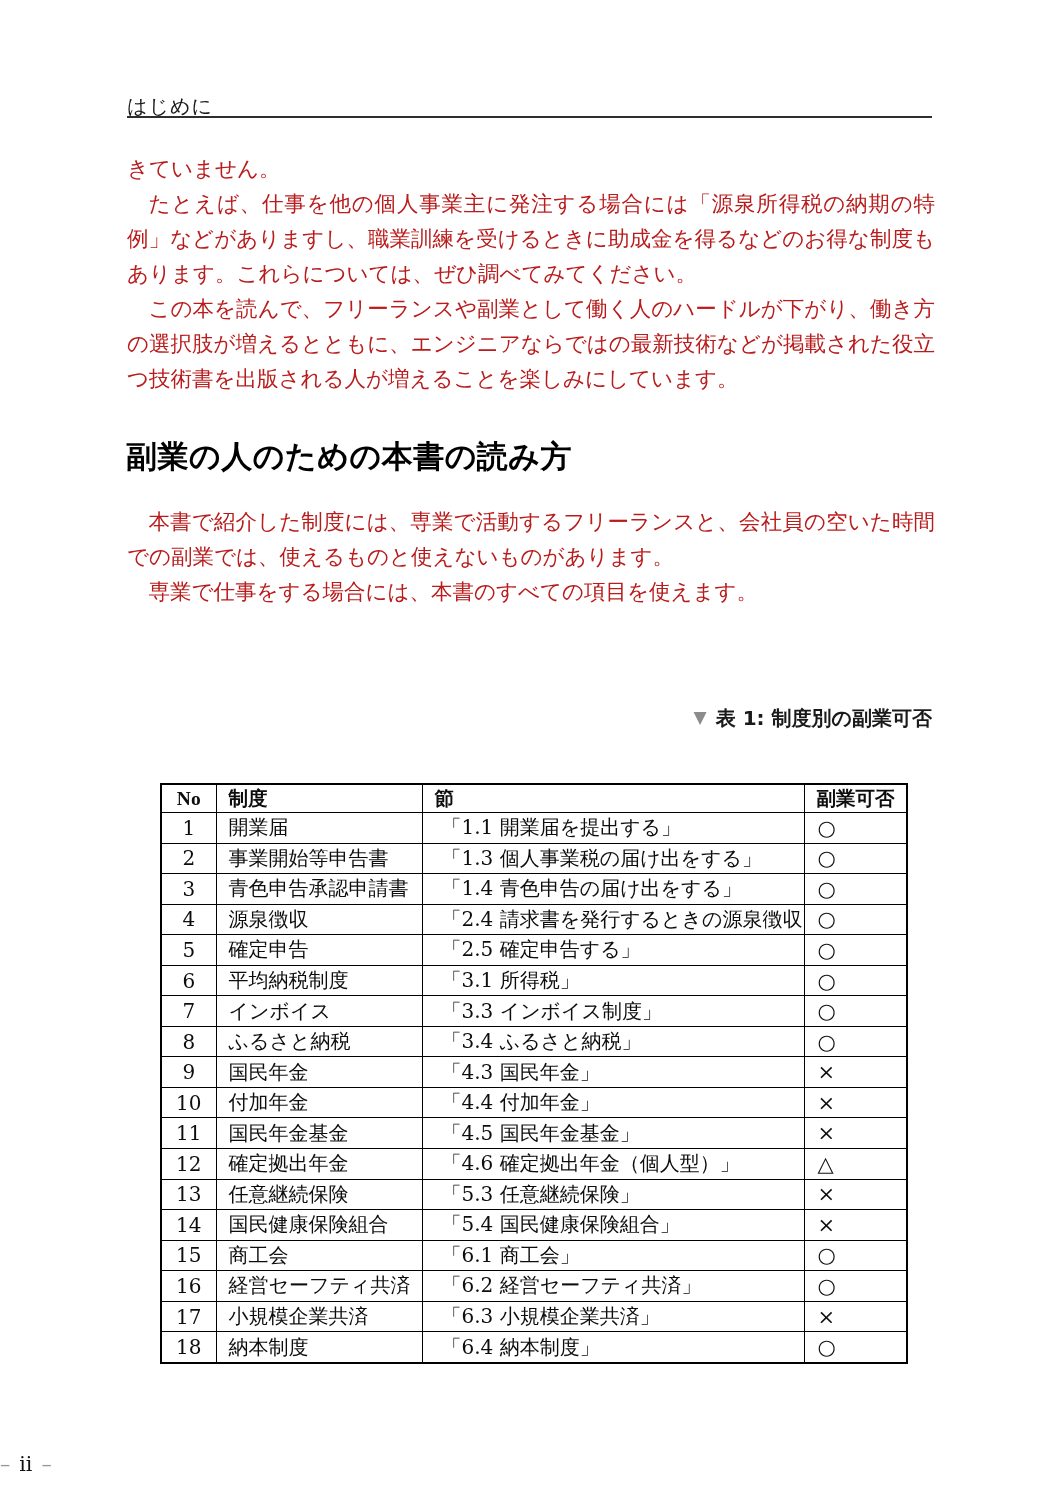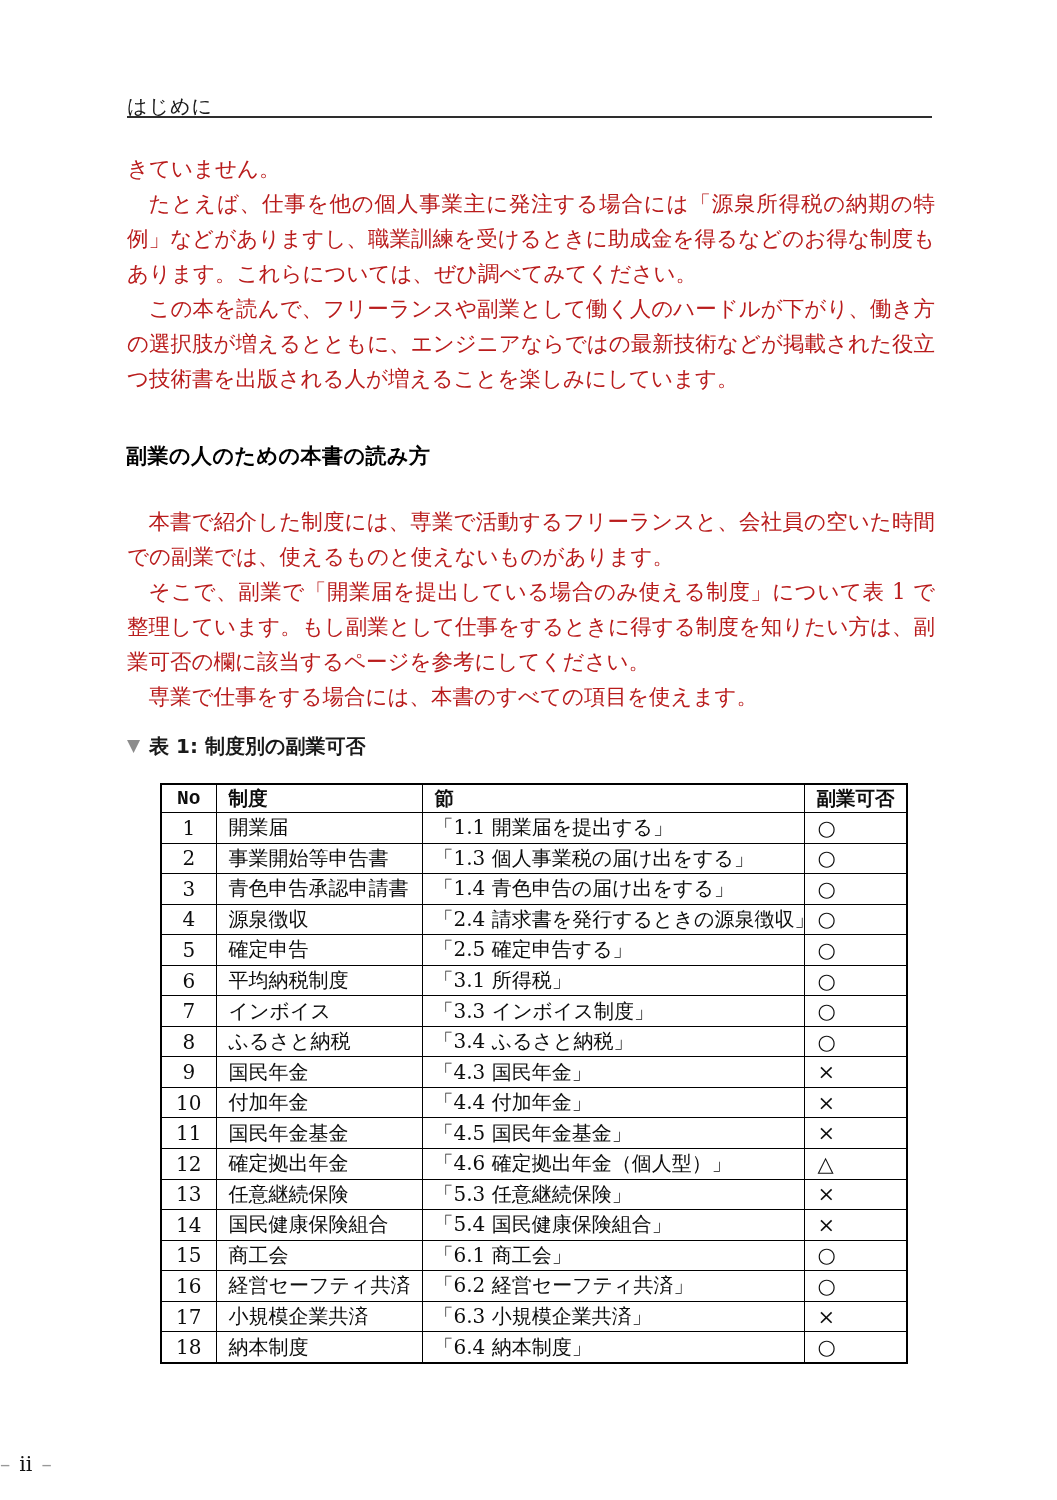--- a/index.html
+++ b/index.html
@@ -25,53 +25,53 @@
     color:#b91c1c;
   }
   .text-block p{margin:0;}
   .text-block p.indent{text-indent:1em;}
   #intro-block{top:151px;}
   #section-block{top:496px;margin-top:8px;}
 
   .section-heading{
     position:absolute;left:126px;top:436px;margin:0;
     font-family:"DejaVu Sans","Liberation Sans",sans-serif;
-    font-weight:bold;font-size:21px;letter-spacing:0.5px;color:#000;
+    font-weight:bold;font-size:31px;letter-spacing:0.5px;color:#000;
     line-height:40px;
   }
 
   .table-caption{
-    position:absolute;left:127px;top:731px;width:805px;
-    text-align:left;
+    position:absolute;left:127px;top:703px;width:805px;
+    text-align:right;
     font-family:"DejaVu Sans","Liberation Sans",sans-serif;
     font-weight:600;font-size:20px;color:#1a1a1a;line-height:30px;
   }
   .caption-marker{
     color:#8c8c8c;font-size:17px;margin-right:9px;
     position:relative;top:-2px;font-weight:normal;
   }
 
   table.permission-table{
     position:absolute;left:160px;top:783px;width:746px;height:581px;
     border-collapse:collapse;table-layout:fixed;
     font-size:20px;color:#0d0d0d;
     border:2px solid #000;
   }
   .permission-table th,.permission-table td{
     border:1px solid #000;padding:0;vertical-align:middle;
     overflow:hidden;white-space:nowrap;
   }
   .permission-table th{
-    font-family:Liberation Mono, monospace;
+    font-family:Liberation Serif, serif;
     font-weight:bold;font-size:19.5px;text-align:left;padding-left:12px;
   }
   .permission-table th.h-no{text-align:center;padding-left:0;}
   .permission-table td.cell-no{text-align:center;font-size:20px;}
   .permission-table td.cell-system{padding-left:12px;}
-  .permission-table td.cell-section{padding-left:11px;}
+  .permission-table td.cell-section{padding-left:19px;}
   .permission-table td.cell-permission{padding-left:13px;font-size:21px;}
 
   .page-footer{
     position:absolute;left:0;top:1450px;width:1057px;
     text-align:left;font-size:20.5px;color:#111;line-height:28px;
   }
   .page-footer .dash{color:#999999;}
   .page-footer .pagenum{margin:0 9px;}
 </style>
 </head>
@@ -83,21 +83,20 @@
 <div class="text-block" id="intro-block">
   <p>きていません。</p>
   <p class="indent">たとえば、仕事を他の個人事業主に発注する場合には「源泉所得税の納期の特例」などがありますし、職業訓練を受けるときに助成金を得るなどのお得な制度もあります。これらについては、ぜひ調べてみてください。</p>
   <p class="indent">この本を読んで、フリーランスや副業として働く人のハードルが下がり、働き方の選択肢が増えるとともに、エンジニアならではの最新技術などが掲載された役立つ技術書を出版される人が増えることを楽しみにしています。</p>
 </div>
 
 <h1 class="section-heading">副業の人のための本書の読み方</h1>
 
 <div class="text-block" id="section-block">
   <p class="indent">本書で紹介した制度には、専業で活動するフリーランスと、会社員の空いた時間での副業では、使えるものと使えないものがあります。</p>
-  <p class="indent">そこで、副業で「開業届を提出している場合のみ使える制度」について表 1 で整理しています。もし副業として仕事をするときに得する制度を知りたい方は、副業可否の欄に該当するページを参考にしてください。</p>
   <p class="indent">専業で仕事をする場合には、本書のすべての項目を使えます。</p>
 </div>
 
 <div class="table-caption">
   <span class="caption-marker">▼</span><span>表 1: 制度別の副業可否</span>
 </div>
 
 <table class="permission-table">
   <colgroup>
     <col style="width:55px">

